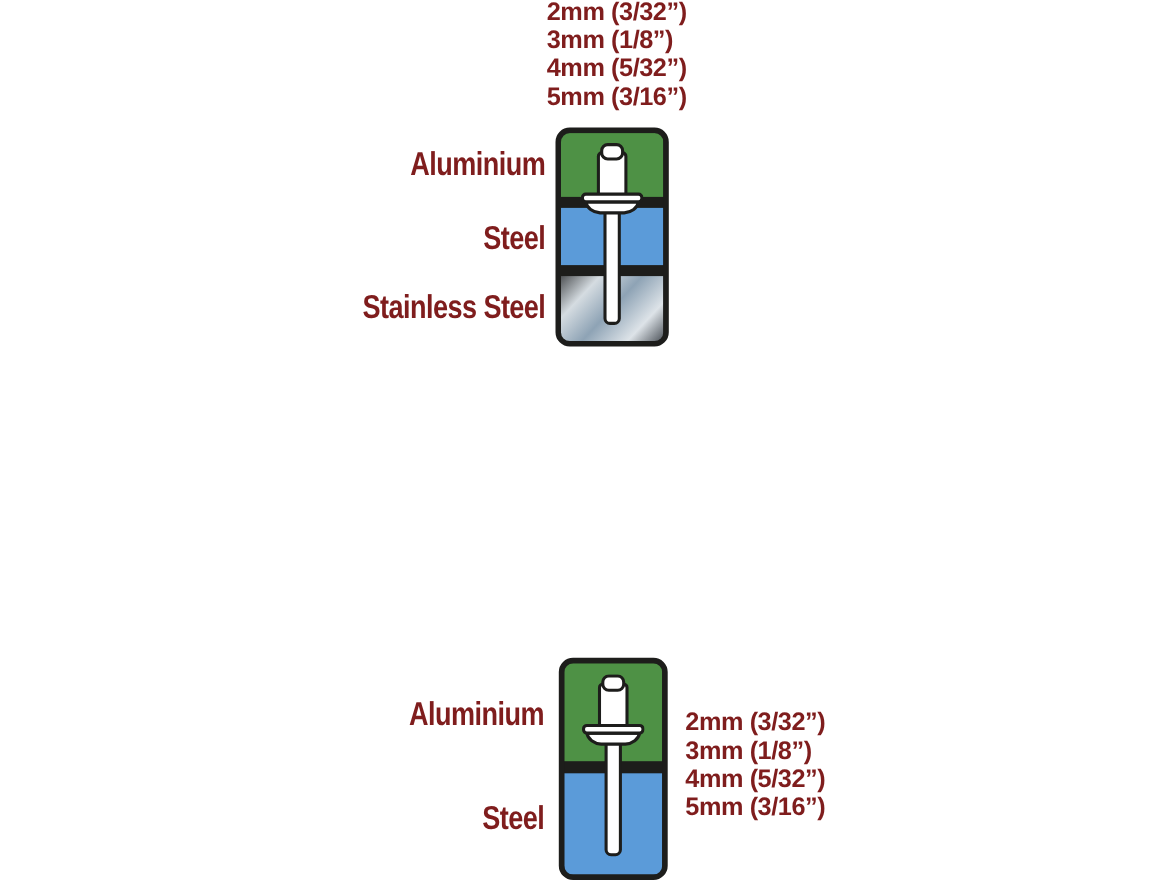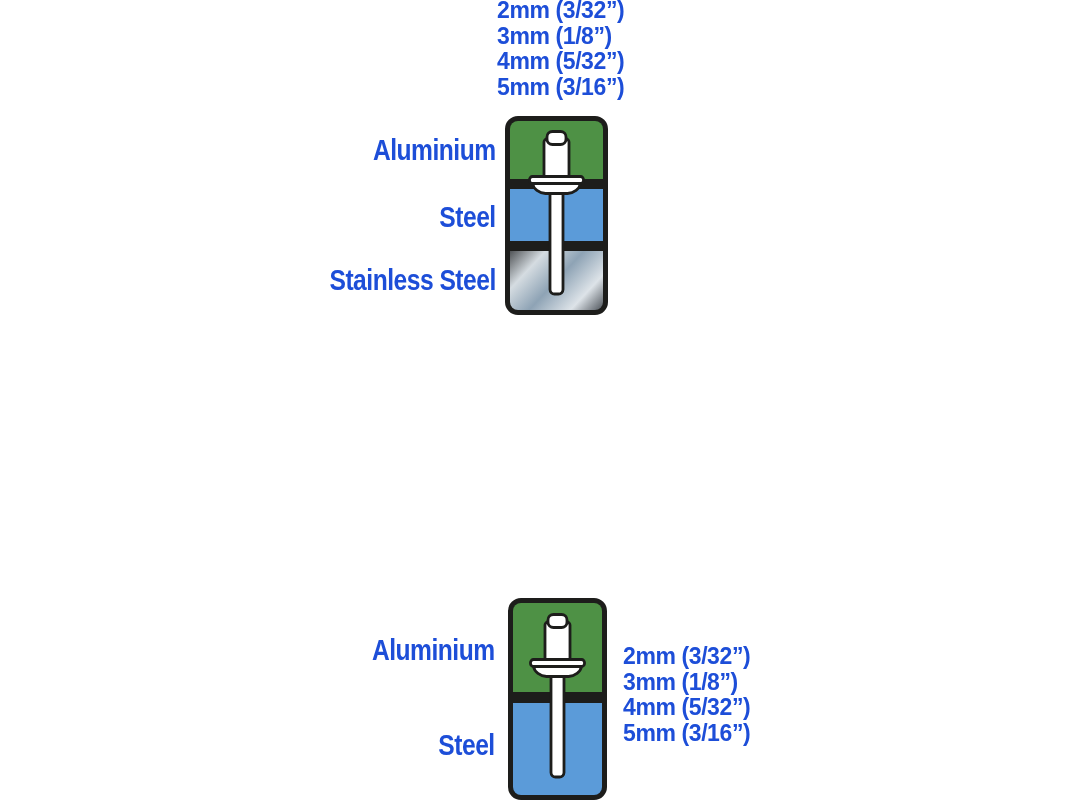--- a/index.html
+++ b/index.html
@@ -7,21 +7,21 @@
     padding: 0;
     background: #ffffff;
   }
   #canvas {
     position: relative;
     width: 1067px;
     height: 800px;
     background: #ffffff;
     overflow: hidden;
     font-family: "Liberation Sans", "DejaVu Sans", sans-serif;
-    color: #1d4ed8;
+    color: #7f1d1d;
   }
 
   
   .size-list {
     position: absolute;
     font-size: 23px;
     font-weight: bold;
     letter-spacing: -0.4px;
     line-height: 25.5px;
     white-space: nowrap;

